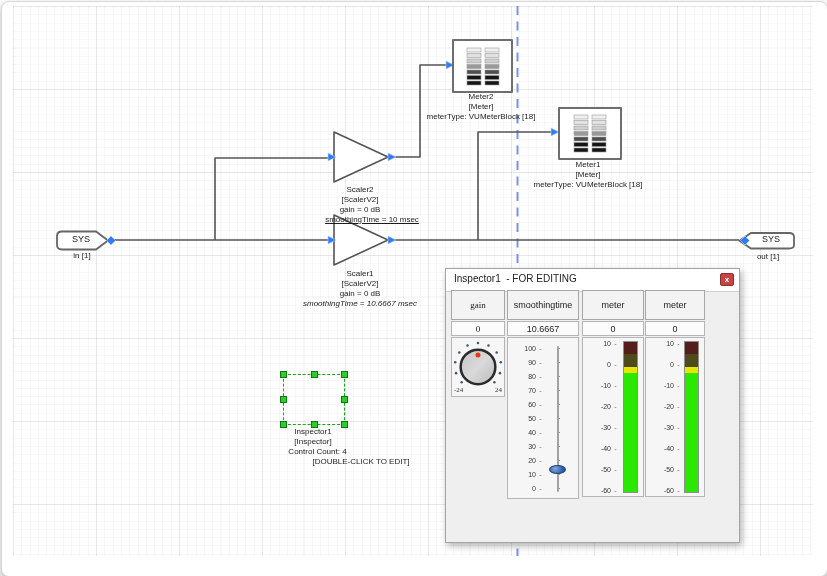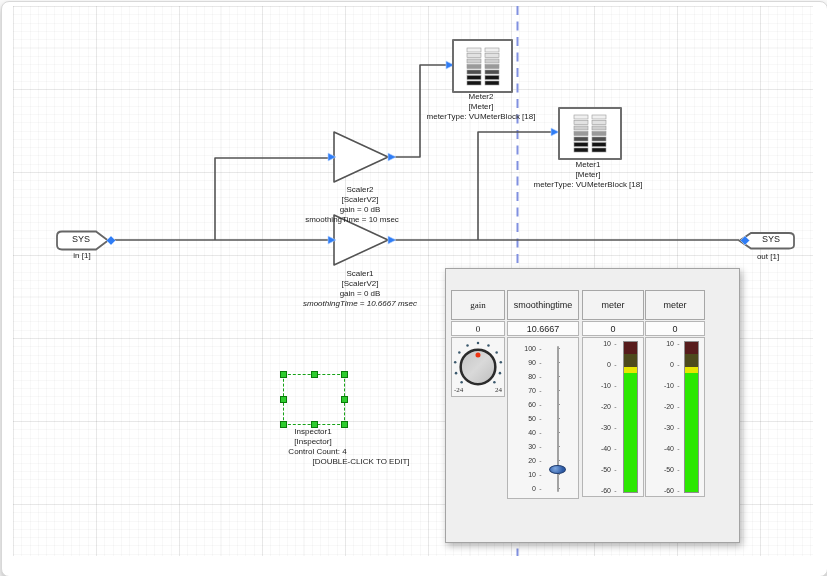--- a/index.html
+++ b/index.html
@@ -140,21 +140,21 @@
       </g>
     </svg>
   </div>
   <div class="blk-label" style="left:586px;top:158px;">Meter1</div>
   <div class="blk-label" style="left:586px;top:168px;">[Meter]</div>
   <div class="blk-label" style="left:586px;top:178px;">meterType: VUMeterBlock [18]</div>
 
   <div class="blk-label" style="left:358px;top:183px;">Scaler2</div>
   <div class="blk-label" style="left:358px;top:193px;">[ScalerV2]</div>
   <div class="blk-label" style="left:358px;top:203px;">gain = 0 dB</div>
-  <div class="blk-label" style="left:350px;top:213px;">smoothingTime = 10 msec</div>
+  <div class="blk-label" style="left:370px;top:213px;text-decoration:underline;">smoothingTime = 10 msec</div>
 
   <div class="blk-label" style="left:358px;top:267px;">Scaler1</div>
   <div class="blk-label" style="left:358px;top:277px;">[ScalerV2]</div>
   <div class="blk-label" style="left:358px;top:287px;">gain = 0 dB</div>
   <div class="blk-label" style="left:358px;top:297px;font-style:italic;">smoothingTime = 10.6667 msec</div>
 
   <div class="sel-rect" style="left:281px;top:372px;width:60px;height:49px;">
     <div class="handle" style="left:-4px;top:-4px;"></div>
     <div class="handle" style="left:27px;top:-4px;"></div>
     <div class="handle" style="right:-4px;top:-4px;"></div>
@@ -163,20 +163,24 @@
     <div class="handle" style="left:-4px;bottom:-4px;"></div>
     <div class="handle" style="left:27px;bottom:-4px;"></div>
     <div class="handle" style="right:-4px;bottom:-4px;"></div>
   </div>
   <div class="blk-label" style="left:311px;top:425px;">Inspector1</div>
   <div class="blk-label" style="left:311px;top:435px;">[Inspector]</div>
   <div class="blk-label" style="left:311px;top:445px;padding-left:9px;">Control Count: 4</div>
   <div class="blk-label" style="left:311px;top:455px;margin-left:48px;">[DOUBLE-CLICK TO EDIT]</div>
 
   <div class="dialog">
+    <div class="titlebar">
+      <span class="title">Inspector1  - FOR EDITING</span>
+      <div class="close-btn">x</div>
+    </div>
 
     <div class="col" style="left:5px;width:54px;font-family:Liberation Serif, serif;">
       <div class="hd">gain</div>
       <div class="val">0</div>
       <div class="ctrl" style="height:60px;">
         <svg width="52" height="54" viewBox="0 0 54 54" style="display:block;margin:1px auto 0;">
           <g fill="#3c5a6e">
             <circle cx="10" cy="44" r="1.3"></circle>
               <circle cx="4.2" cy="34.4" r="1.3"></circle>
               <circle cx="3.3" cy="23.2" r="1.3"></circle>

